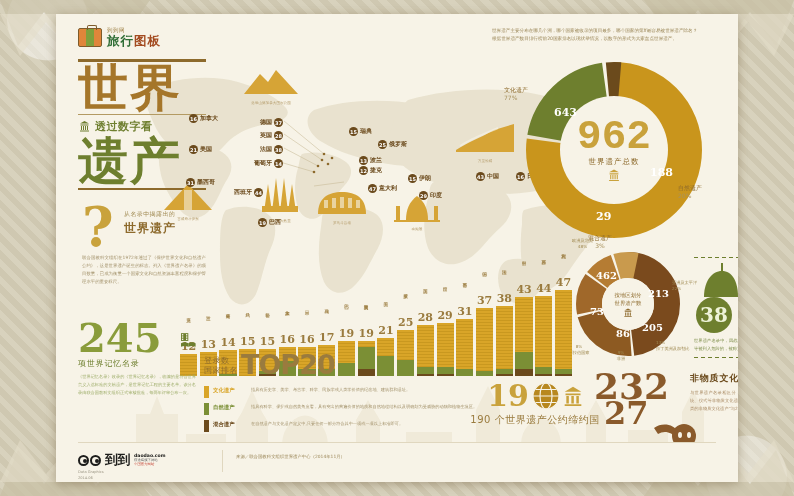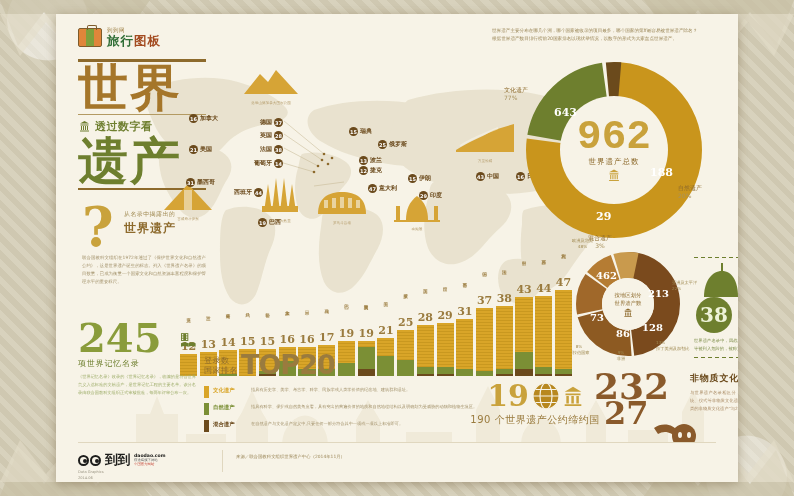--- a/index.html
+++ b/index.html
@@ -479,29 +479,29 @@
       <span>欧洲及北美</span><br><span>48%</span>
     </div>
     <div class="d2-val" style="left:20px;top:18px;">462</div>
     <div class="d2-tag" style="left:96px;top:28px;text-align:left;width:44px;">
       <span>亚洲及太平洋</span><br><span>22%</span>
     </div>
     <div class="d2-val" style="left:72px;top:36px;">213</div>
     <div class="d2-tag" style="left:80px;top:88px;text-align:left;width:48px;">
       <span>13%</span><br><span>拉丁美洲及加勒比</span>
     </div>
-    <div class="d2-val" style="left:66px;top:70px;">128</div>
+    <div class="d2-val" style="left:66px;top:70px;">205</div>
     <div class="d2-tag" style="left:30px;top:98px;width:30px;">
       <span>9%</span><br><span>非洲</span>
     </div>
     <div class="d2-val" style="left:40px;top:76px;">86</div>
     <div class="d2-tag" style="left:-16px;top:92px;width:38px;">
       <span>8%</span><br><span>阿拉伯国家</span>
     </div>
-    <div class="d2-val" style="left:14px;top:60px;">73</div>
+    <div class="d2-val" style="left:14px;top:54px;">73</div>
   </div>
 
   <div id="endanger">
     <div class="dash"></div>
     <svg width="104" height="40" viewBox="0 0 104 40" style="margin:2px 0 0 6px">
       <path d="M4 36 C4 20 12 10 22 10 C32 10 38 20 38 36z" fill="#6e7f2e"></path>
       <path d="M22 10 L22 2" stroke="#6e7f2e" stroke-width="2"></path>
       <circle cx="52" cy="8" r="5" fill="#6e7f2e"></circle>
       <path d="M45 16h14v16h-5v8h-4v-8h-5z" fill="#6e7f2e"></path>
       <circle cx="84" cy="9" r="5" fill="#6e7f2e"></circle>

